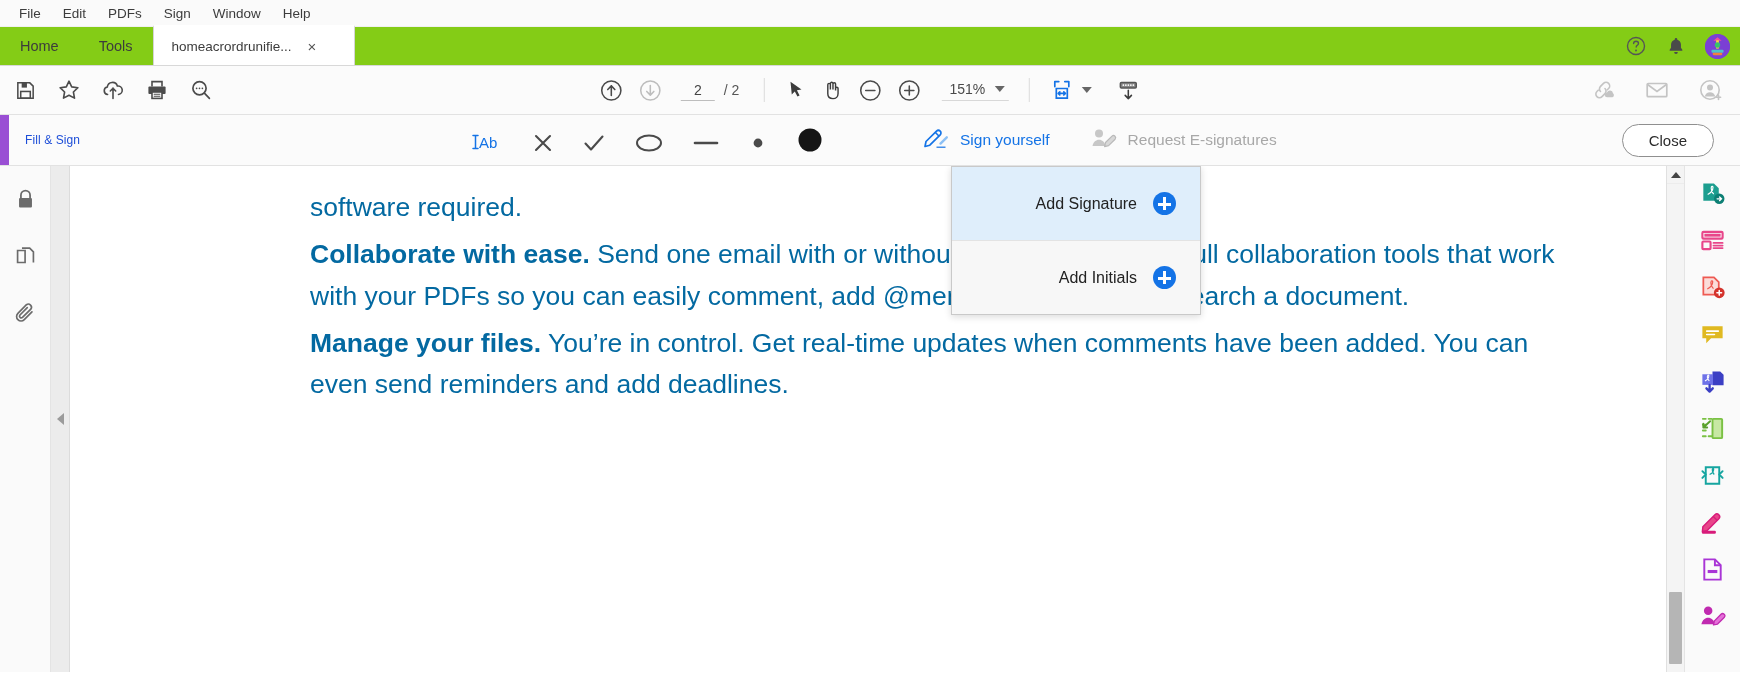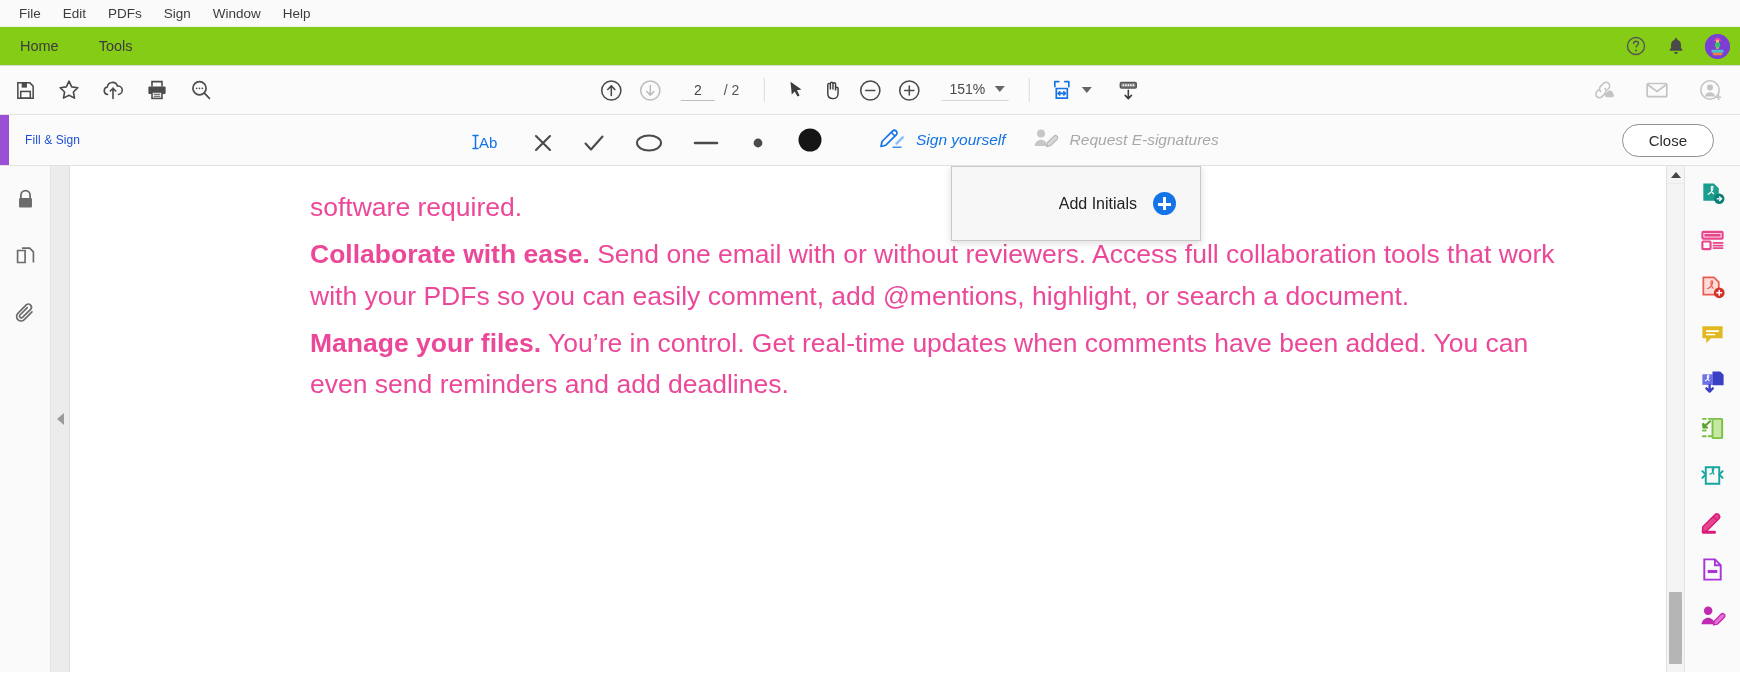--- a/index.html
+++ b/index.html
@@ -99,21 +99,21 @@
     display:flex; align-items:center; position:relative;
   }
   .fs-accent { width:9px; height:50px; background:#9a4fd4; }
   .fs-title { font-size:12px; color:#1d4ed8; margin-left:16px; letter-spacing:.1px; }
   .fs-tools {
     position:absolute; left:470px; display:flex; align-items:flex-end; gap:28px;
   }
   .fs-tool { cursor:pointer; display:flex; align-items:center; justify-content:center; }
   .fs-tool.sel { color:#1473e6; }
   .fs-actions {
-    position:absolute; left:878px; display:flex; align-items:center; gap:26px;font-style:italic;
+    position:absolute; left:922px; display:flex; align-items:center; gap:40px;
   }
   .fs-action { display:flex; align-items:center; gap:10px; cursor:pointer; }
   .fs-action .lbl { font-size:15.5px; color:#1473e6; }
   .fs-action.disabled .lbl { color:#a8a8a8; }
   .close-btn {
     position:absolute; right:26px;
     border:1px solid #8f8f8f; border-radius:18px;
     padding:7px 26px; font-size:15px; color:#2c2c2c; background:#fff; cursor:pointer;
   }
 
@@ -136,21 +136,21 @@
   .pagearea {
     flex:1; background:#ffffff; position:relative; overflow:hidden;
     padding-top:2px;
   }
   .doctext {
     padding:0 0 0 240px; color:#11141a;
     font-family:"Liberation Sans", sans-serif;
   }
   .doctext p {
     margin:0 0 6px 0; font-size:26.5px; line-height:1.56;
-    max-width:1255px; color:#ec4899;
+    max-width:1255px; color:#0369a1;
   }
   .doctext p.clip-top {
     height:17px; overflow:hidden; margin-bottom:2px;
   }
   .doctext b { font-weight:bold; }
 
   
   .vscroll {
     width:17px; background:#f4f4f4; border-left:1px solid #e0e0e0;
     position:relative;
@@ -208,20 +208,24 @@
     <div class="mi">Edit</div>
     <div class="mi">PDFs</div>
     <div class="mi">Sign</div>
     <div class="mi">Window</div>
     <div class="mi">Help</div>
   </div>
 
   <div class="tabstrip">
     <div class="tabbtn">Home</div>
     <div class="tabbtn">Tools</div>
+    <div class="doc-tab">
+      <span class="ttl">homeacrordrunifie...</span>
+      <span class="xbtn">×</span>
+    </div>
     <div class="right-icons">
       <span>
         <svg class="circ-ico" viewBox="0 0 24 24" fill="none" stroke="#555" stroke-width="1.5">
           <circle cx="12" cy="12" r="9.3"></circle>
           <path d="M9.4 9.3c0-1.5 1.2-2.5 2.7-2.5s2.6 1 2.6 2.4c0 2-2.5 2.1-2.5 3.9" stroke-linecap="round"></path>
           <circle cx="12" cy="17" r="1.05" fill="#555" stroke="none"></circle>
         </svg>
       </span>
       <span>
         <svg class="circ-ico" viewBox="0 0 24 24" fill="#4a4a4a">
@@ -466,20 +470,24 @@
 
     <div class="pagearea">
       <div class="doctext">
         <p class="clip-top">,&nbsp;&nbsp;&nbsp;&nbsp;,</p>
         <p><span>software required.</span></p>
         <p><b>Collaborate with ease.</b><span> Send one email with or without reviewers. Access full collaboration tools that work with your PDFs so you can easily comment, add @mentions, highlight, or search a document.</span></p>
         <p><b>Manage your files.</b><span> You’re in control. Get real-time updates when comments have been added. You can even send reminders and add deadlines.</span></p>
       </div>
 
       <div class="sigmenu">
+        <div class="sig-item hl">
+          <span class="slbl">Add Signature</span>
+          <span class="plus-circ"></span>
+        </div>
         <div class="sig-item">
           <span class="slbl">Add Initials</span>
           <span class="plus-circ"></span>
         </div>
       </div>
     </div>
 
     <div class="vscroll">
       <div class="vs-up">
           <span class="vs-chev"></span>

